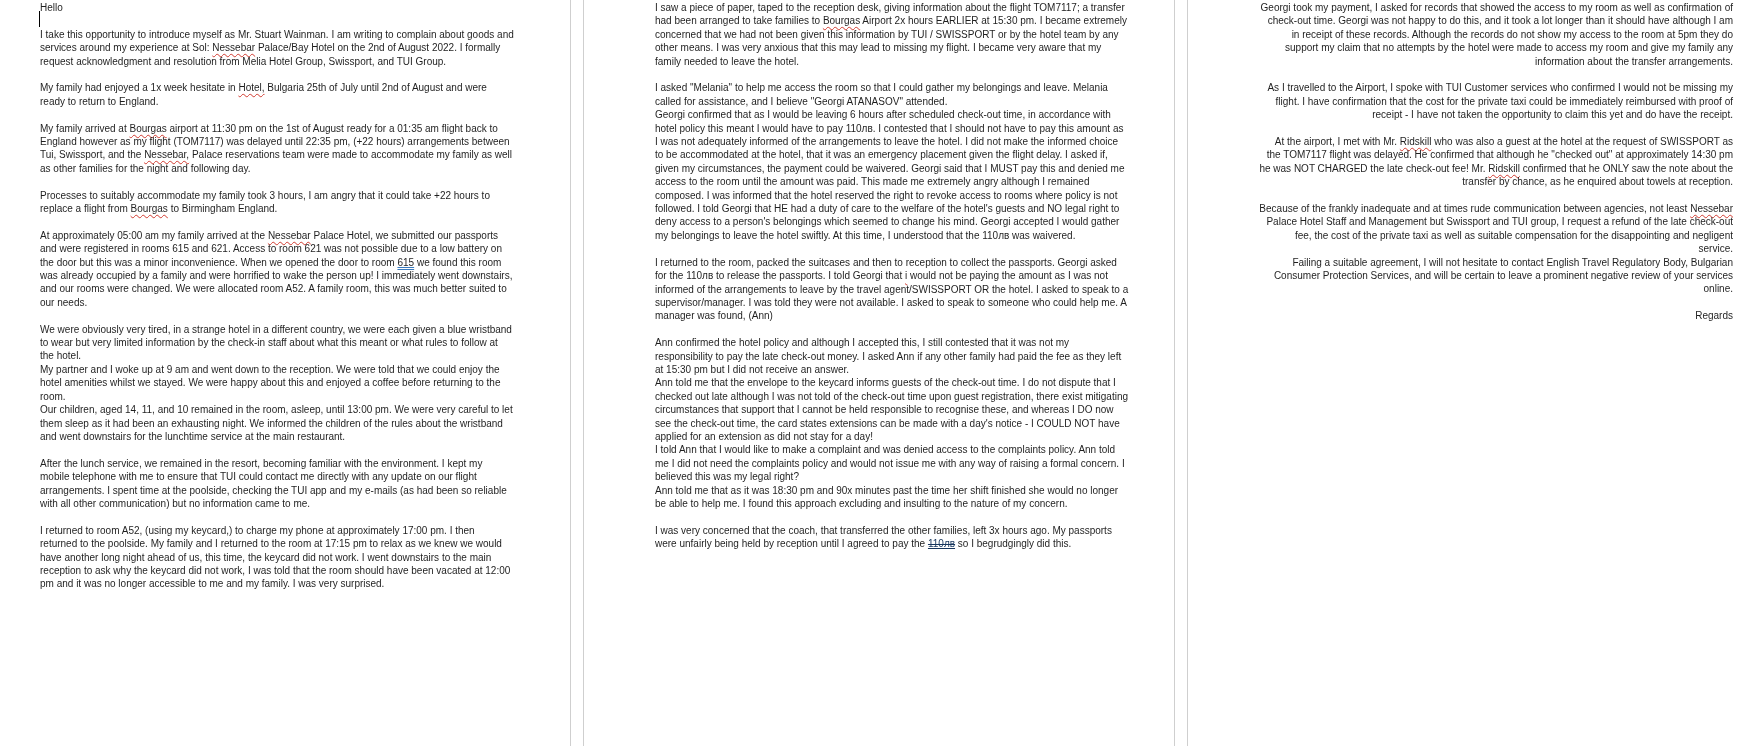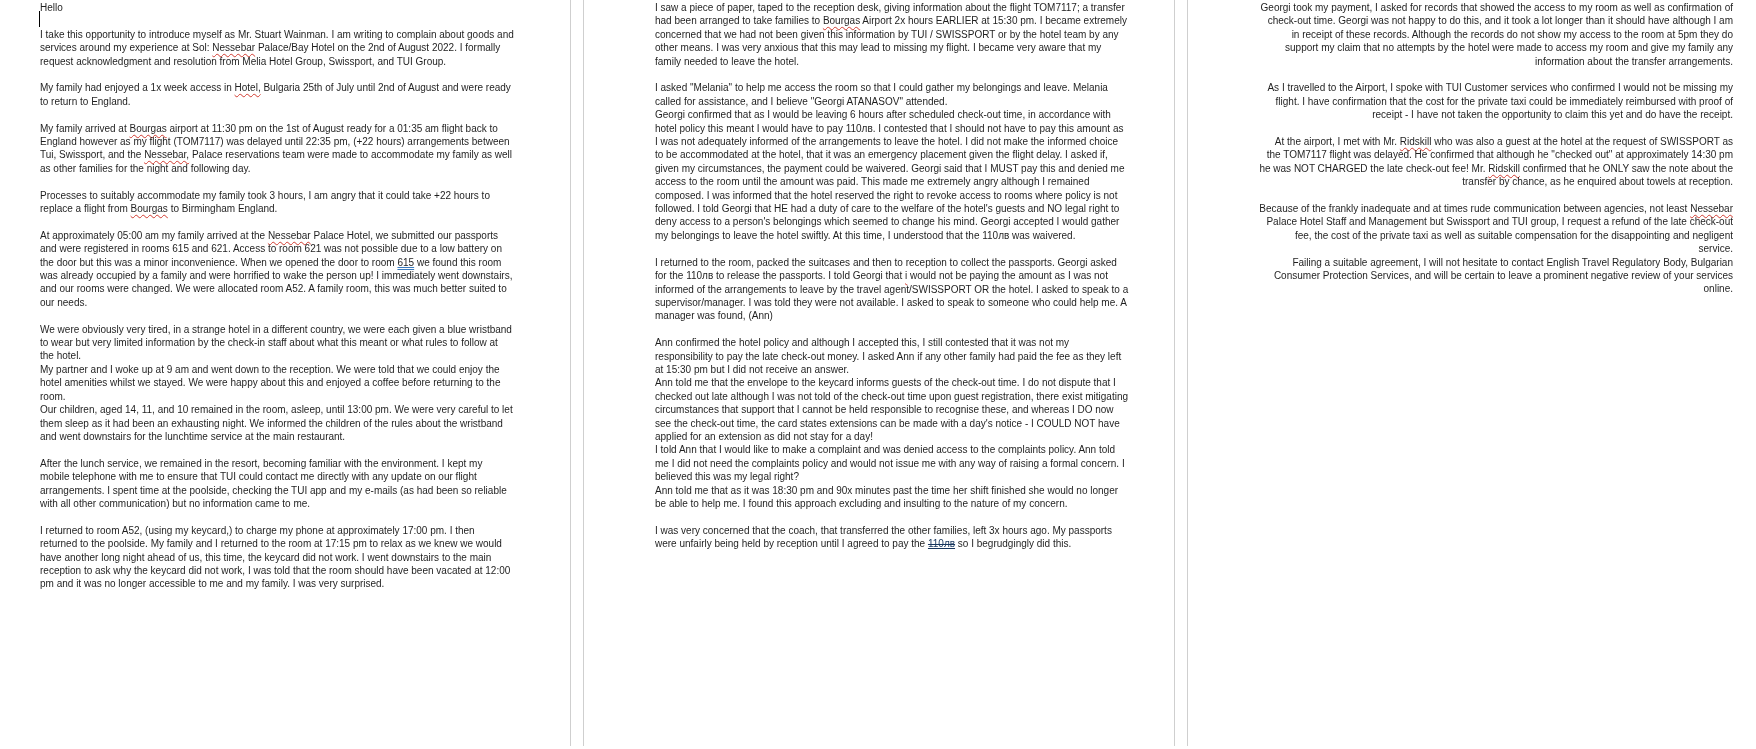--- a/index.html
+++ b/index.html
@@ -54,21 +54,21 @@
 </style>
 </head>
 <body>
 
 <div class="doc-canvas">
   <div class="page page-1">
     <div class="caret"></div>
     <div class="page-text">
         <p><span>Hello</span></p>
         <p><span>I take this opportunity to introduce myself as Mr. Stuart Wainman. I am writing to complain about goods and services around my experience at Sol: </span><span class="m-sq">Nessebar</span><span> Palace/Bay Hotel on the 2nd of August 2022. I formally request acknowledgment and resolution from Melia Hotel Group, Swissport, and TUI Group.</span></p>
-        <p><span>My family had enjoyed a 1x week access in </span><span class="m-sq">Hotel,</span><span> Bulgaria 25th of July until 2nd of August and were ready to return to England.</span></p>
+        <p><span>My family had enjoyed a 1x week hesitate in </span><span class="m-sq">Hotel,</span><span> Bulgaria 25th of July until 2nd of August and were ready to return to England.</span></p>
         <p><span>My family arrived at </span><span class="m-sq">Bourgas</span><span> airport at 11:30 pm on the 1st of August ready for a 01:35 am flight back to England however as my flight (TOM7117) was delayed until 22:35 pm, (+22 hours) arrangements between Tui, Swissport, and the </span><span class="m-sq">Nessebar,</span><span> Palace reservations team were made to accommodate my family as well as other families for the night and following day.</span></p>
         <p><span>Processes to suitably accommodate my family took 3 hours, I am angry that it could take +22 hours to replace a flight from </span><span class="m-sq">Bourgas</span><span> to Birmingham England.</span></p>
         <p><span>At approximately 05:00 am my family arrived at the </span><span class="m-sq">Nessebar</span><span> Palace Hotel, we submitted our passports and were registered in rooms 615 and 621. Access to room 621 was not possible due to a low battery on the door but this was a minor inconvenience. When we opened the door to room </span><span class="m-gr">615</span><span> we found this room was already occupied by a family and were horrified to wake the person up! I immediately went downstairs, and our rooms were changed. We were allocated room A52. A family room, this was much better suited to our needs.</span></p>
         <p><span>We were obviously very tired, in a strange hotel in a different country, we were each given a blue wristband to wear but very limited information by the check-in staff about what this meant or what rules to follow at the hotel.</span><br><span>My partner and I woke up at 9 am and went down to the reception. We were told that we could enjoy the hotel amenities whilst we stayed. We were happy about this and enjoyed a coffee before returning to the room.</span><br><span>Our children, aged 14, 11, and 10 remained in the room, asleep, until 13:00 pm. We were very careful to let them sleep as it had been an exhausting night. We informed the children of the rules about the wristband and went downstairs for the lunchtime service at the main restaurant.</span></p>
         <p><span>After the lunch service, we remained in the resort, becoming familiar with the environment. I kept my mobile telephone with me to ensure that TUI could contact me directly with any update on our flight arrangements. I spent time at the poolside, checking the TUI app and my e-mails (as had been so reliable with all other communication) but no information came to me.</span></p>
         <p><span>I returned to room A52, (using my keycard,) to charge my phone at approximately 17:00 pm. I then returned to the poolside. My family and I returned to the room at 17:15 pm to relax as we knew we would have another long night ahead of us, this time, the keycard did not work. I went downstairs to the main reception to ask why the keycard did not work, I was told that the room should have been vacated at 12:00 pm and it was no longer accessible to me and my family. I was very surprised.</span></p>
       </div>
   </div>
   <div class="page page-2">
     <div class="page-text">
@@ -78,15 +78,16 @@
         <p><span>Ann confirmed the hotel policy and although I accepted this, I still contested that it was not my responsibility to pay the late check-out money. I asked Ann if any other family had paid the fee as they left at 15:30 pm but I did not receive an answer.</span><br><span>Ann told me that the envelope to the keycard informs guests of the check-out time. I do not dispute that I checked out late although I was not told of the check-out time upon guest registration, there exist mitigating circumstances that support that I cannot be held responsible to recognise these, and whereas I DO now see the check-out time, the card states extensions can be made with a day's notice - I COULD NOT have applied for an extension as did not stay for a day!</span><br><span>I told Ann that I would like to make a complaint and was denied access to the complaints policy. Ann told me I did not need the complaints policy and would not issue me with any way of raising a formal concern. I believed this was my legal right?</span><br><span>Ann told me that as it was 18:30 pm and 90x minutes past the time her shift finished she would no longer be able to help me. I found this approach excluding and insulting to the nature of my concern.</span></p>
         <p><span>I was very concerned that the coach, that transferred the other families, left 3x hours ago. My passports were unfairly being held by reception until I agreed to pay the </span><span class="m-del">110лв</span><span> so I begrudgingly did this.</span></p>
       </div>
   </div>
   <div class="page page-3">
     <div class="page-text">
         <p><span>Georgi took my payment, I asked for records that showed the access to my room as well as confirmation of check-out time. Georgi was not happy to do this, and it took a lot longer than it should have although I am in receipt of these records. Although the records do not show my access to the room at 5pm they do support my claim that no attempts by the hotel were made to access my room and give my family any information about the transfer arrangements.</span></p>
         <p><span>As I travelled to the Airport, I spoke with TUI Customer services who confirmed I would not be missing my flight. I have confirmation that the cost for the private taxi could be immediately reimbursed with proof of receipt - I have not taken the opportunity to claim this yet and do have the receipt.</span></p>
         <p><span>At the airport, I met with Mr. </span><span class="m-sq">Ridskill</span><span> who was also a guest at the hotel at the request of SWISSPORT as the TOM7117 flight was delayed. He confirmed that although he "checked out" at approximately 14:30 pm he was NOT CHARGED the late check-out fee! Mr. </span><span class="m-sq">Ridskill</span><span> confirmed that he ONLY saw the note about the transfer by chance, as he enquired about towels at reception.</span></p>
         <p><span>Because of the frankly inadequate and at times rude communication between agencies, not least </span><span class="m-sq">Nessebar</span><span> Palace Hotel Staff and Management but Swissport and TUI group, I request a refund of the late check-out fee, the cost of the private taxi as well as suitable compensation for the disappointing and negligent service.</span><br><span>Failing a suitable agreement, I will not hesitate to contact English Travel Regulatory Body, Bulgarian Consumer Protection Services, and will be certain to leave a prominent negative review of your services online.</span></p>
+        <p><span>Regards</span></p>
       </div>
   </div>
 </div>
 
 </body></html>

